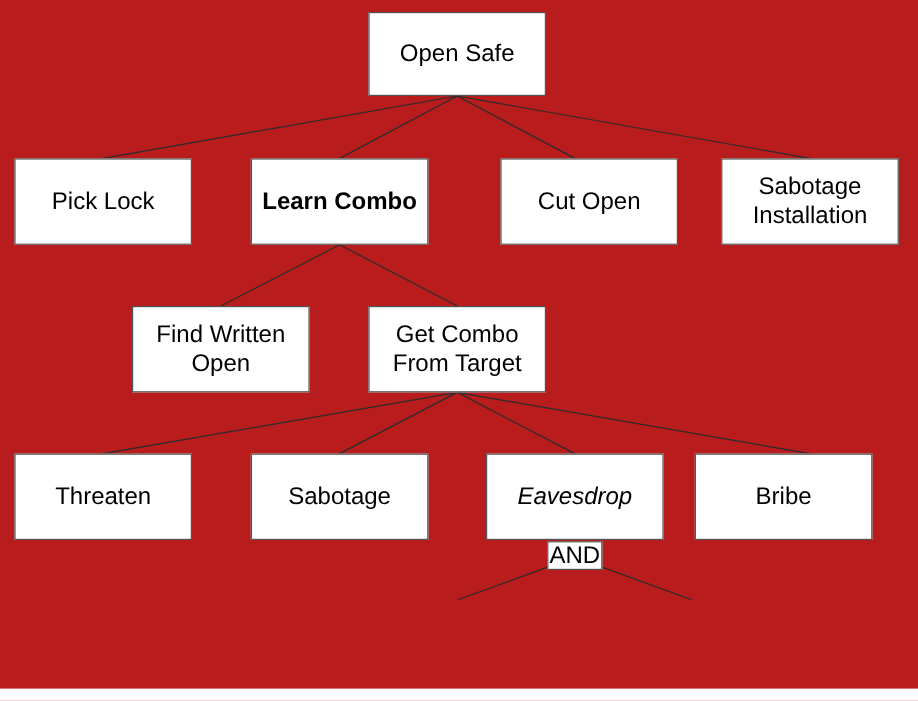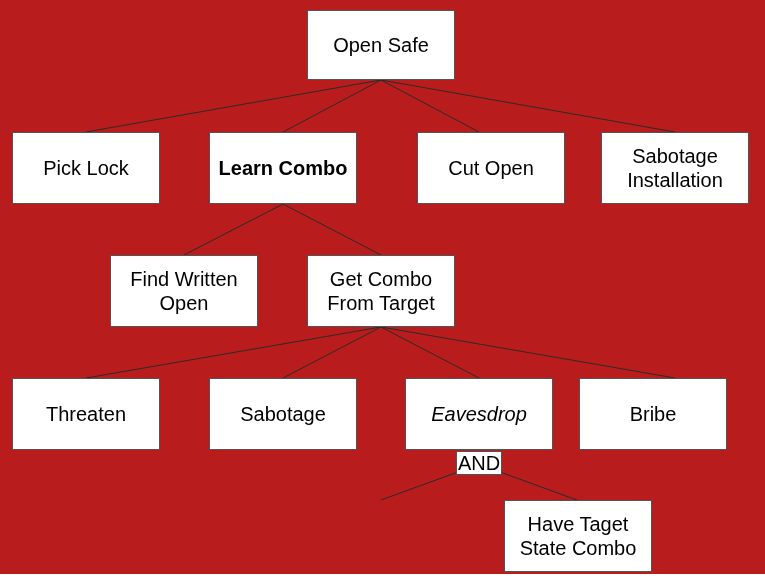--- a/index.html
+++ b/index.html
@@ -88,16 +88,14 @@
 Installation</div>
   <div class="node n-find-written">Find Written
 Open</div>
   <div class="node n-get-combo">Get Combo
 From Target</div>
   <div class="node n-threaten">Threaten</div>
   <div class="node n-blackmail">Sabotage</div>
   <div class="node n-eavesdrop">Eavesdrop</div>
   <div class="node n-bribe">Bribe</div>
   <div class="node gate n-and-gate">AND</div>
-  <div class="node n-have-taget">Have Taget
-State Combo</div>
 
 </div>
 
 </body></html>

